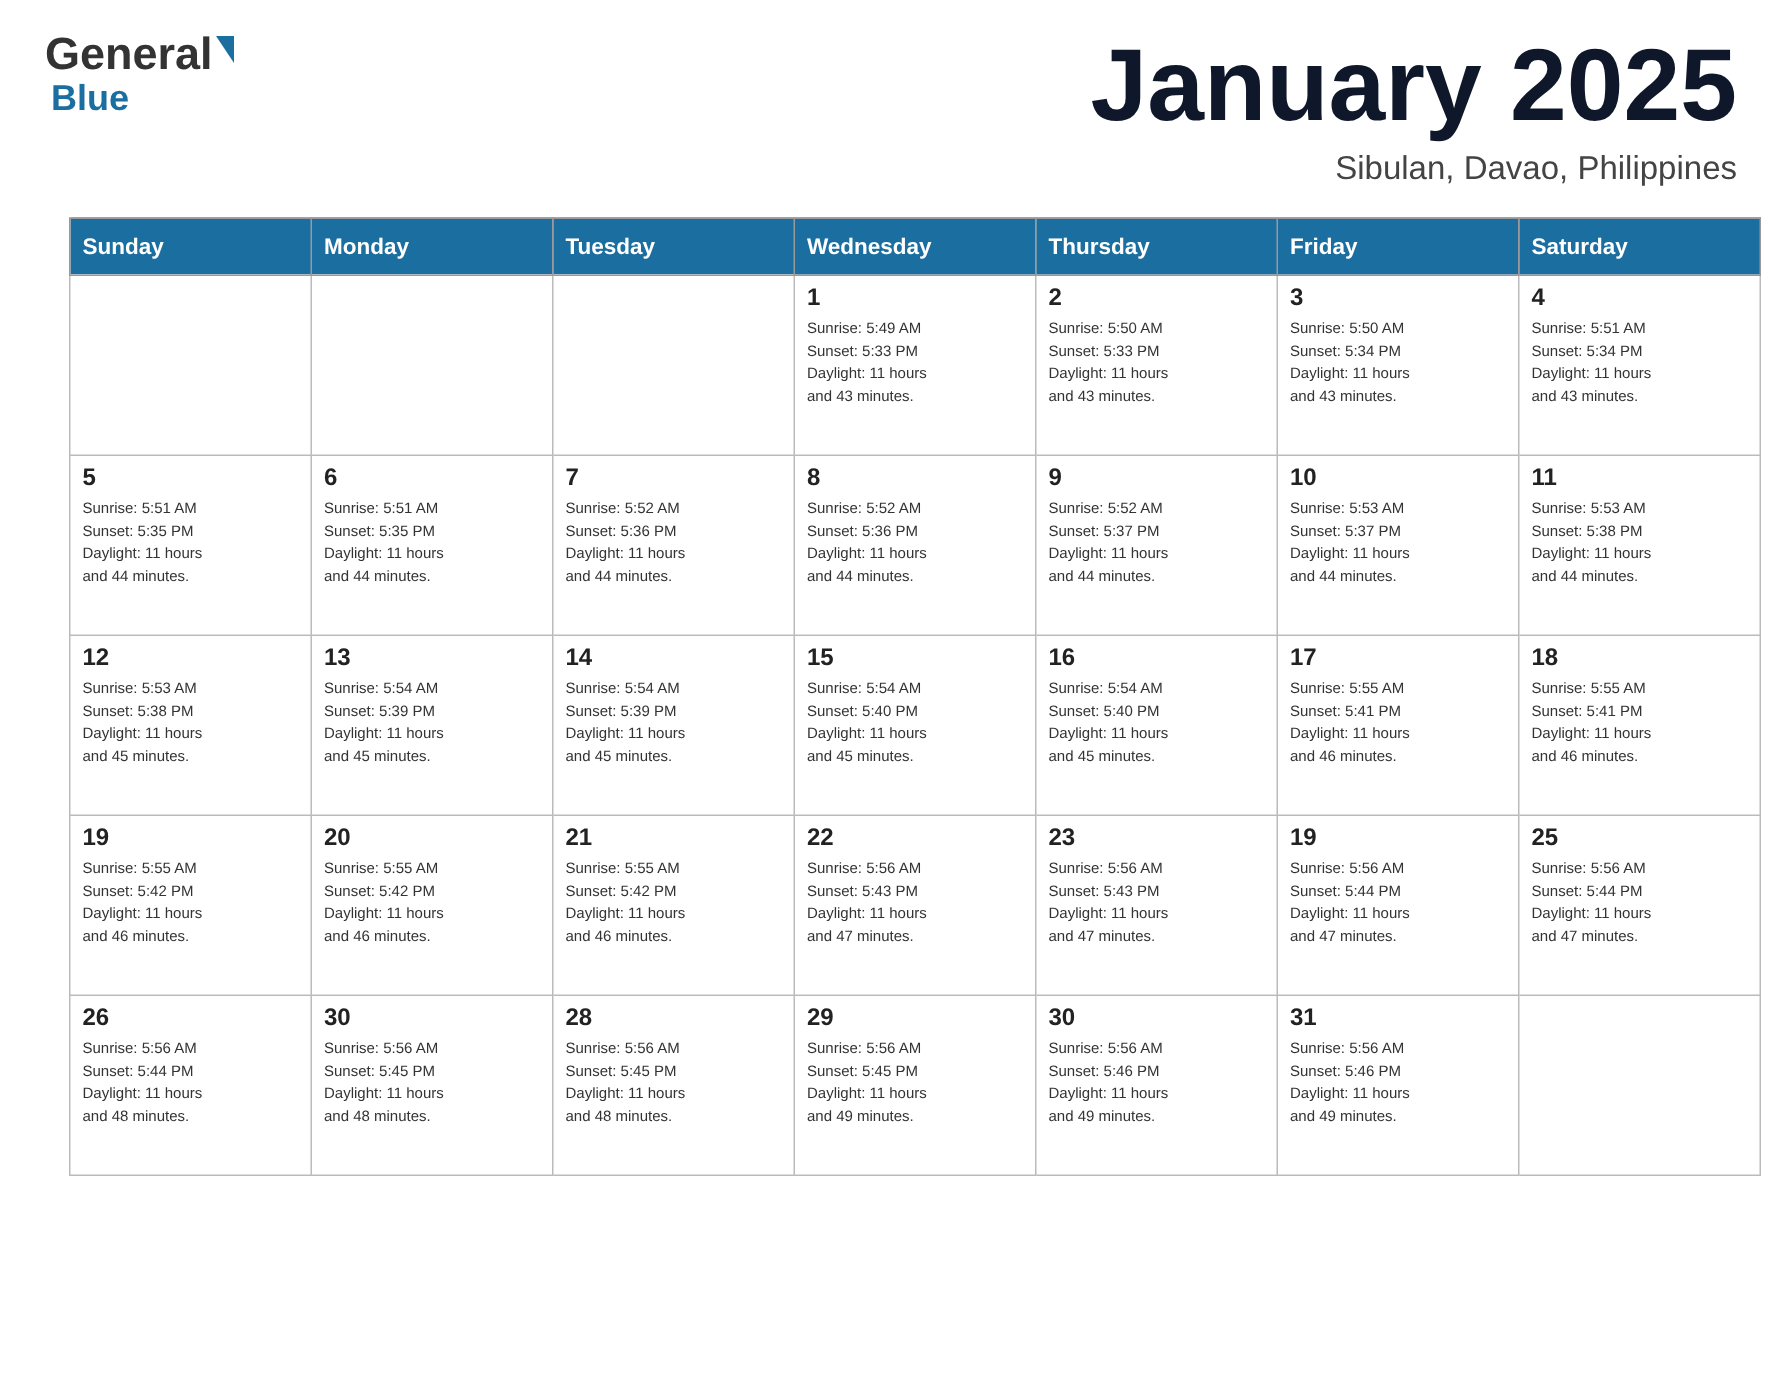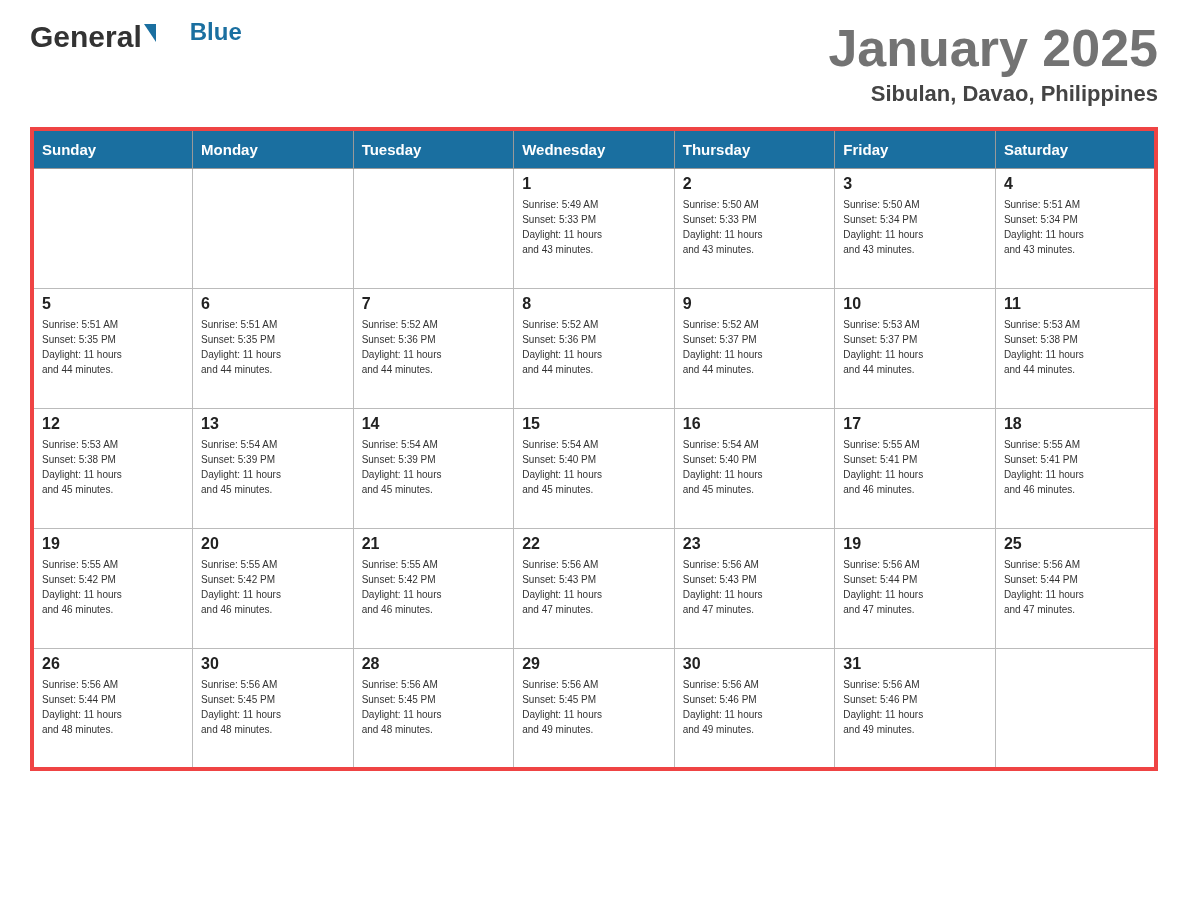--- a/index.html
+++ b/index.html
@@ -11,43 +11,43 @@
       padding: 20px 30px;
     }
     .header {
       display: flex;
       justify-content: space-between;
       align-items: flex-start;
       margin-bottom: 20px;
     }
     .logo {
       display: flex;
-      flex-direction: row;
+      flex-direction: column;
       align-items: flex-start;
-      gap: 30px;
     }
     .title-block {
       text-align: right;
     }
     .title-block h1 {
-      font-size: 52px;
-      font-weight: bold;
-      color: #737373;
+      font-size: 68px;
+      font-weight: bold;
+      color: #0f172a;
       line-height: 1.1;
     }
     .title-block h2 {
       font-size: 22px;
-      font-weight: bold;
+      font-weight: normal;
       color: #444;
       margin-top: 4px;
     }
     .calendar {
       width: 100%;
       border-collapse: collapse;
-      border: 4px solid #ef4444;
+      border: 1px solid #ef4444;
+      margin-left: 16px;
     }
     .calendar thead tr th {
       background-color: #1a6fa0;
       color: #fff;
       font-size: 15px;
       font-weight: bold;
       padding: 10px 8px;
       text-align: left;
       border: 1px solid #999;
     }

